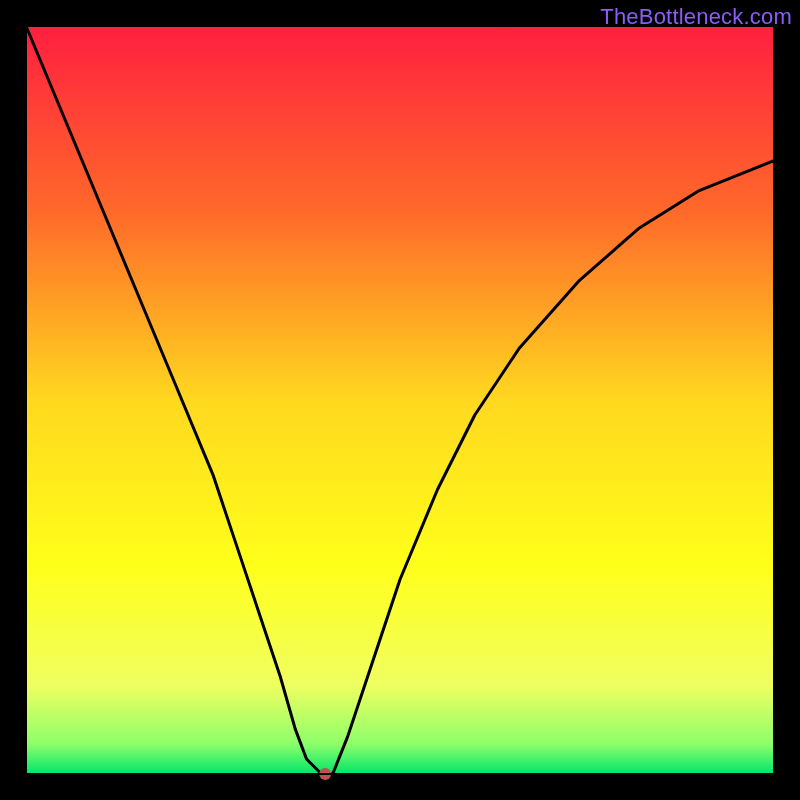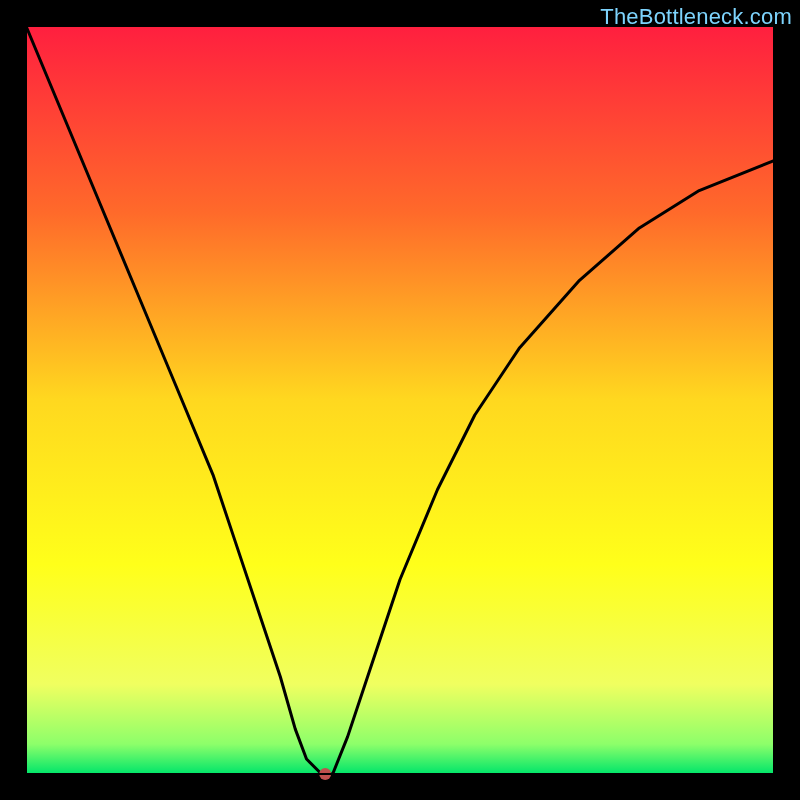--- a/index.html
+++ b/index.html
@@ -9,21 +9,21 @@
     position: absolute;
     width: 800px;
     height: 800px;
   }
   .watermark {
     position: absolute;
     top: 4px;
     right: 8px;
     font-family: Arial, Helvetica, sans-serif;
     font-size: 22px;
-    color: #7dd3fc;
+    color: #8b5cf6;
     font-weight: 500;
     letter-spacing: 0.2px;
     z-index: 10;
   }
   svg { display: block; }
 </style>
 </head>
 <body>
 
 <div class="chart-container">

